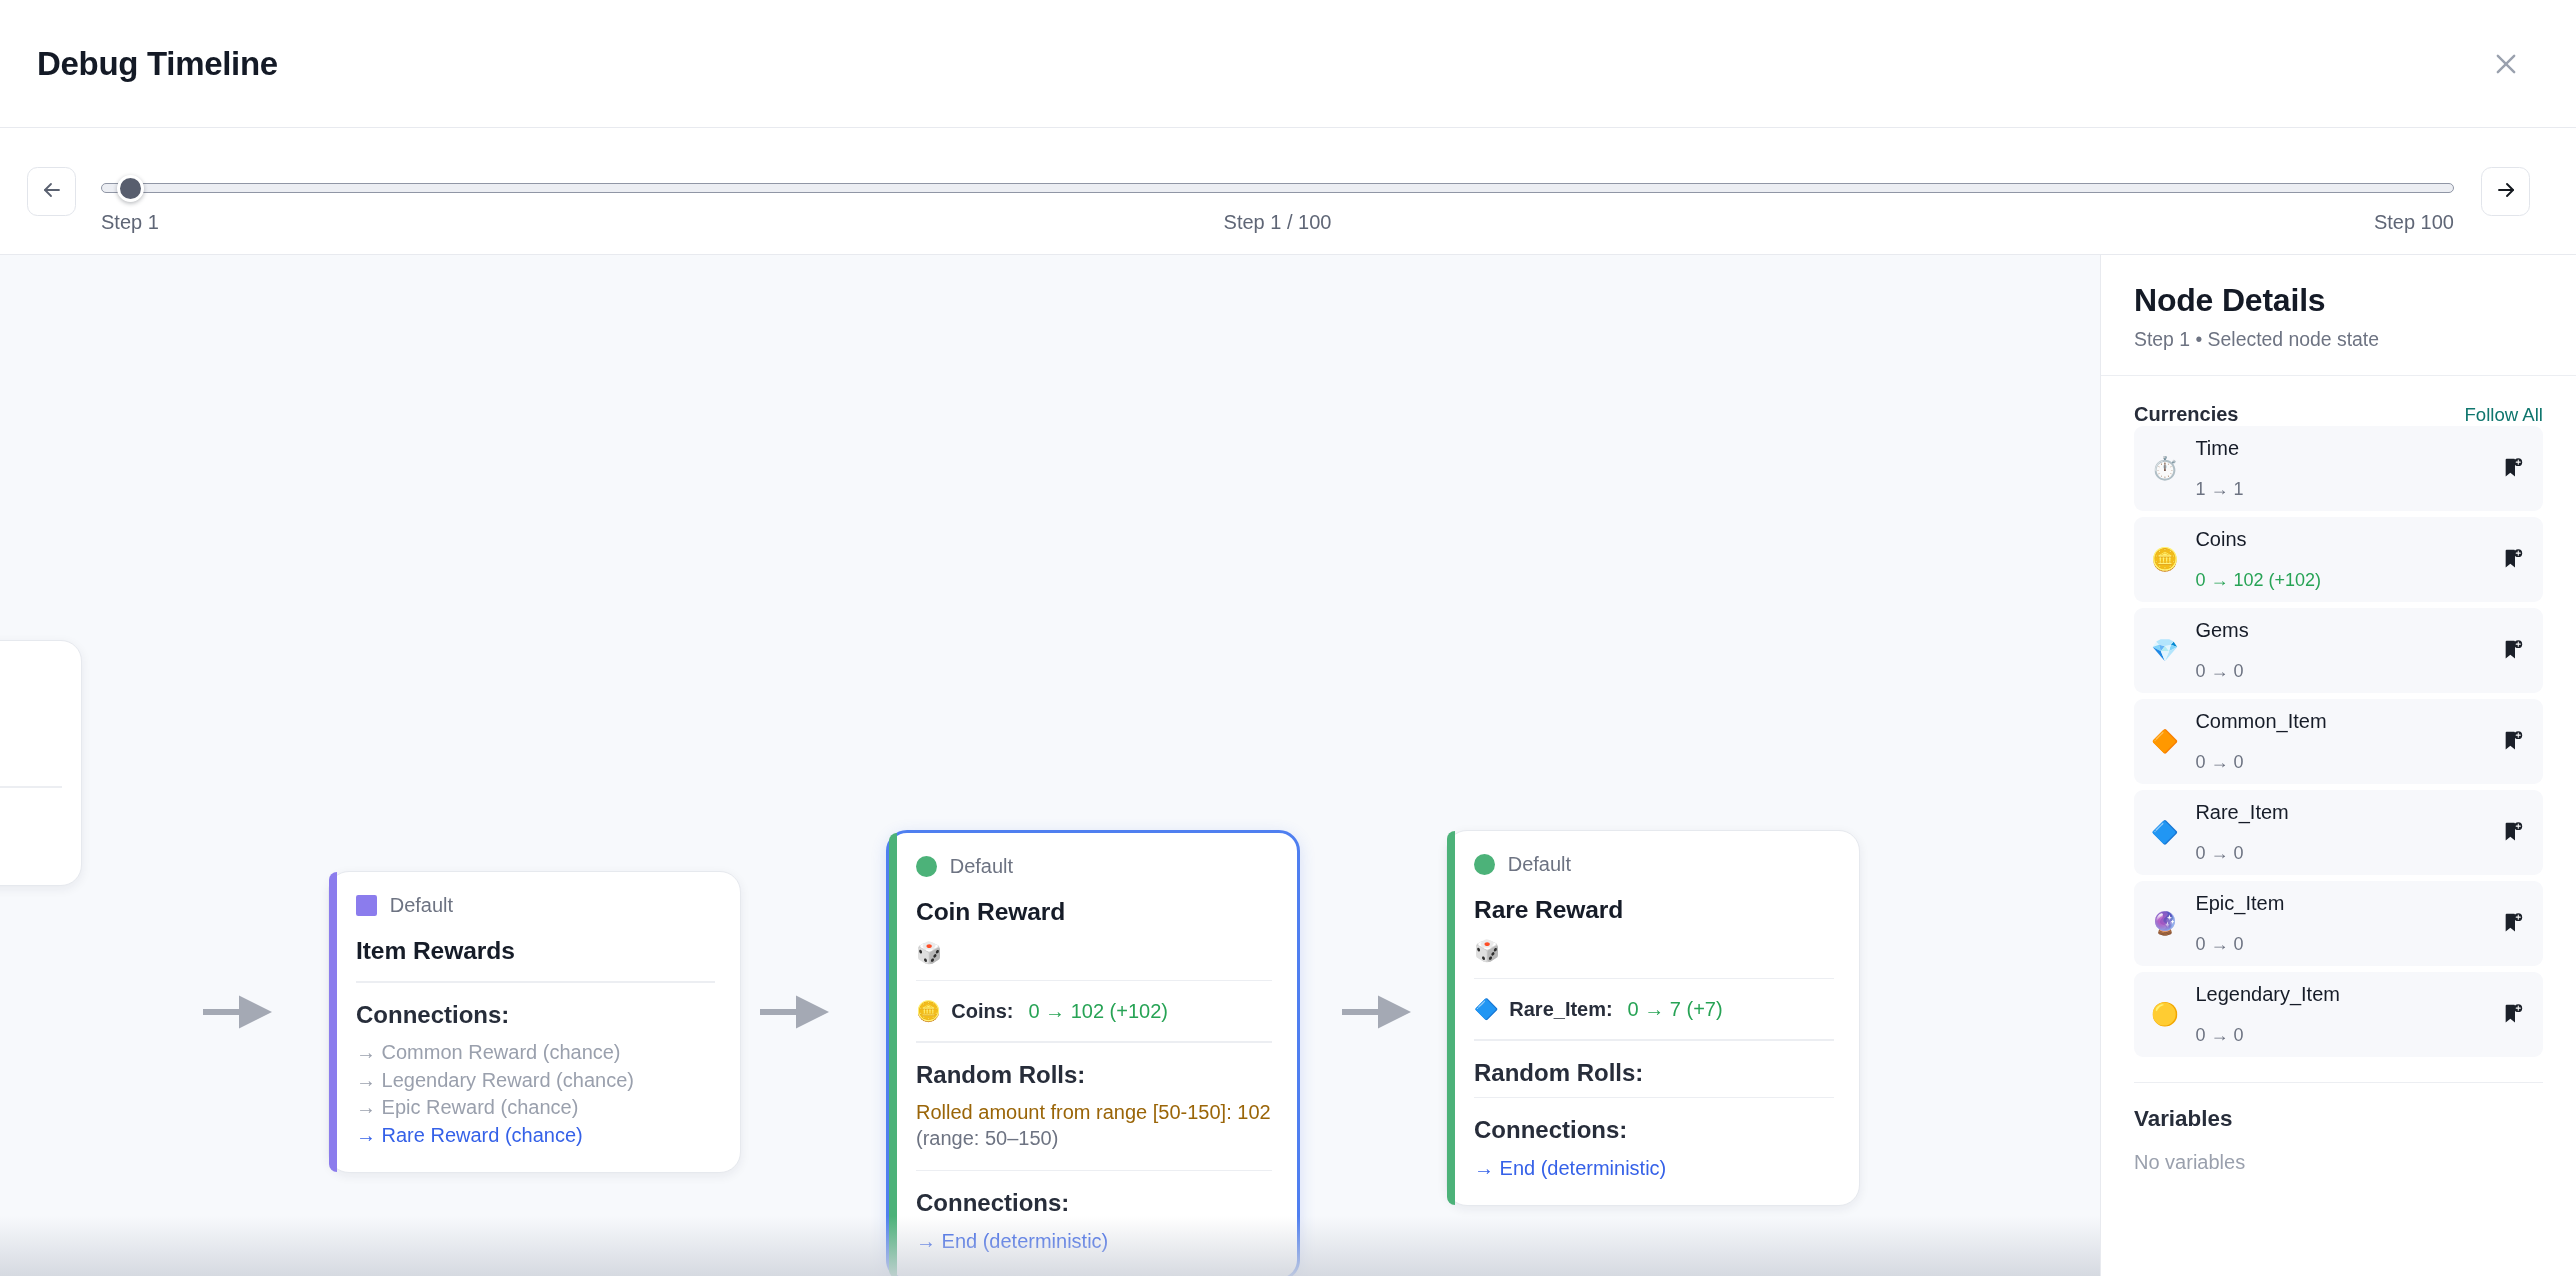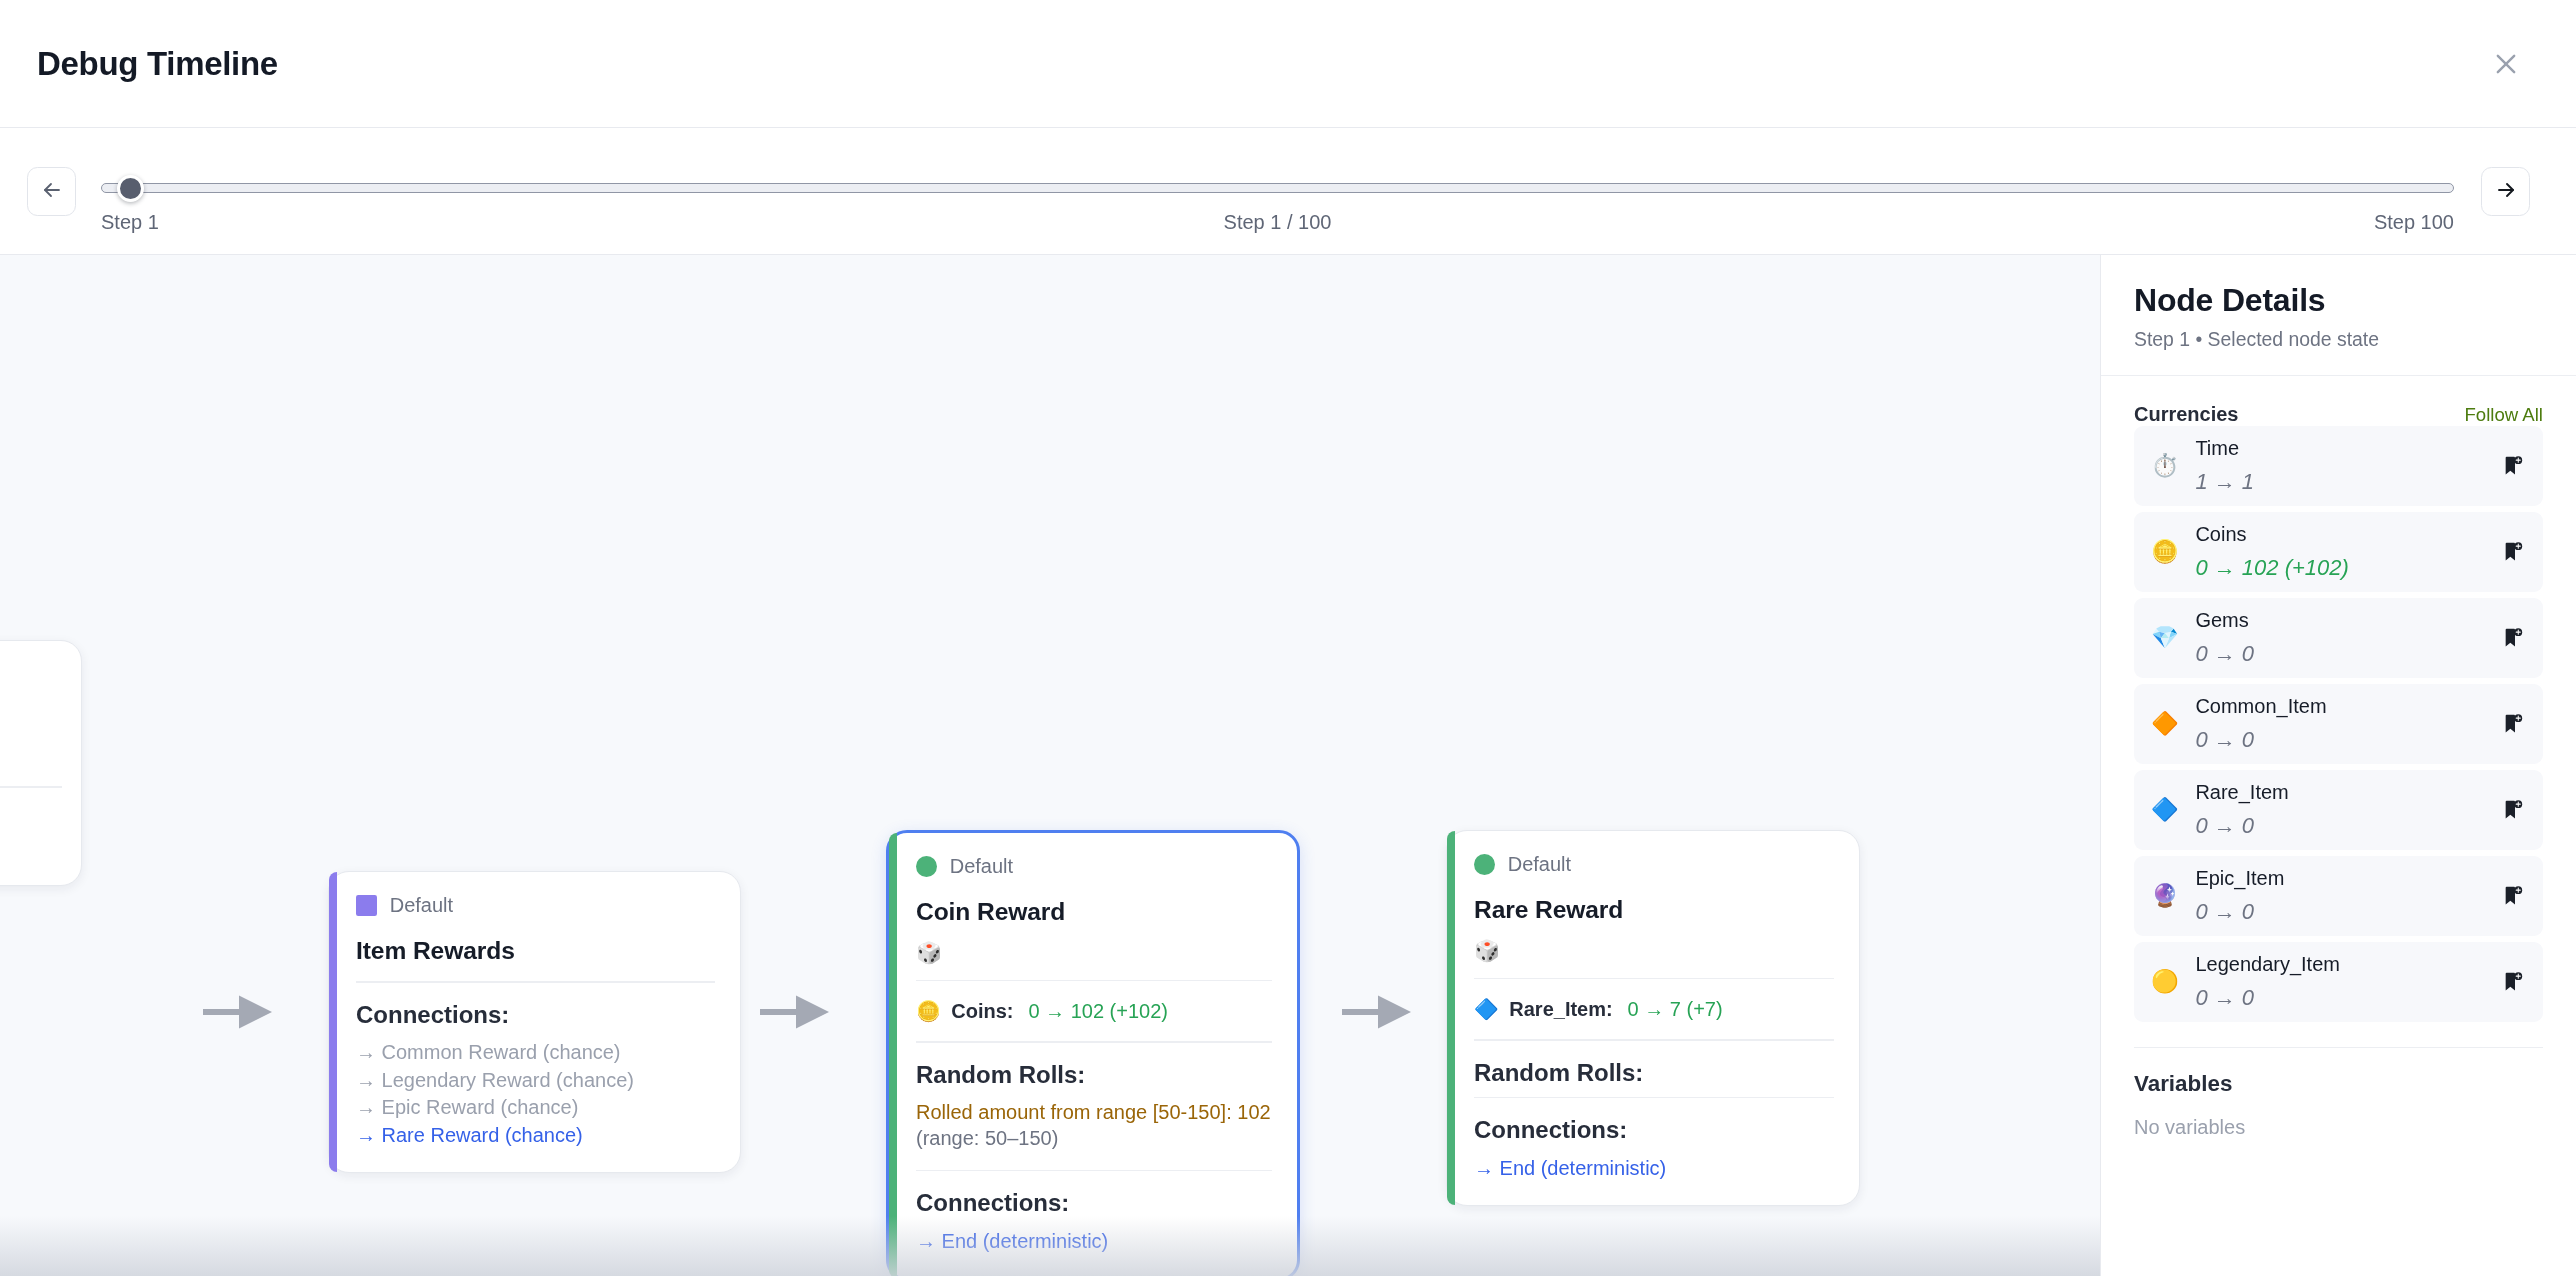--- a/index.html
+++ b/index.html
@@ -124,32 +124,32 @@
     border-left: 1.5px solid #e8eaef;
     display: flex; flex-direction: column;
     overflow: hidden;
   }
   .panel-head { padding: 27px 33px 24px 33px; border-bottom: 1.5px solid #eceef2; }
   .panel-title { font-size: 32px; font-weight: bold; color: #141a26; letter-spacing: -0.2px; }
   .panel-sub { font-size: 19.4px; color: #6d7382; margin-top: 9px; }
   .panel-body { padding: 27px 33px 0 33px; }
   .sec-row { display: flex; align-items: baseline; justify-content: space-between; }
   .sec-head { font-size: 20px; font-weight: bold; color: #272d3a; }
-  .follow-all { font-size: 18.6px; color: #4d7c0f; cursor: pointer; }
+  .follow-all { font-size: 18.6px; color: #0f766e; cursor: pointer; }
 
   .cur-list { display: flex; flex-direction: column; gap: 6px; }
   .cur-item {
     display: flex; align-items: center; gap: 15px;
     background: #f7f8fb; border-radius: 9px;
     padding: 11.2px 16.4px 11.2px 16.4px; min-height: 61px;
   }
   .cur-item .ico { font-size: 22.4px; flex: 0 0 auto; width: 30px; text-align: center; }
   .cur-item .txt { flex: 1 1 auto; min-width: 0; }
   .cur-item .name { font-size: 20px; color: #161c28; line-height: 1.18; }
-  .cur-item .delta { font-size: 22px; color: #6d7382; margin-top: 8px; font-style: italic; }
+  .cur-item .delta { font-size: 18px; color: #6d7382; margin-top: 18px; }
   .cur-item .delta.pos { color: #27a355; }
   .bookmark-btn { flex: 0 0 auto; background: none; border: none; cursor: pointer; padding: 3px; display: flex; }
 
   .panel-div { height: 1.5px; background: #eceef2; margin: 25px 0 22.4px 0; }
   .vars-head { font-size: 22.4px; font-weight: bold; color: #272d3a; margin-bottom: 19.4px; }
   .vars-empty { font-size: 20px; color: #9aa0ad; }
 </style>
 </head>
 <body>
 

